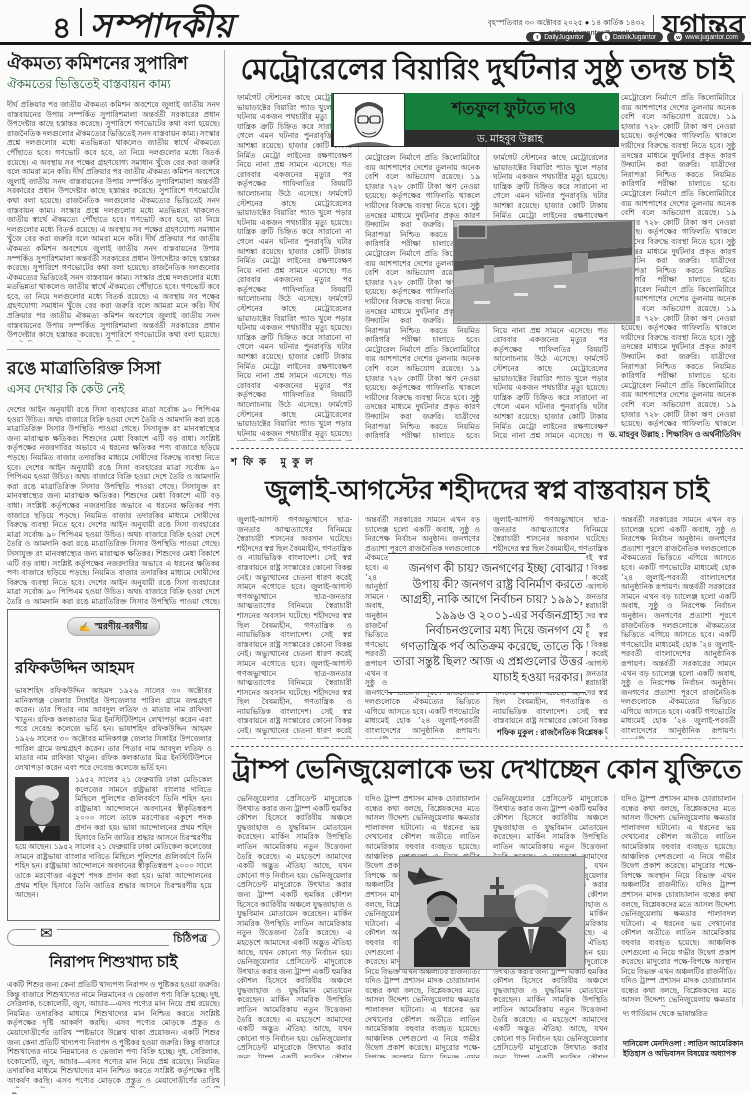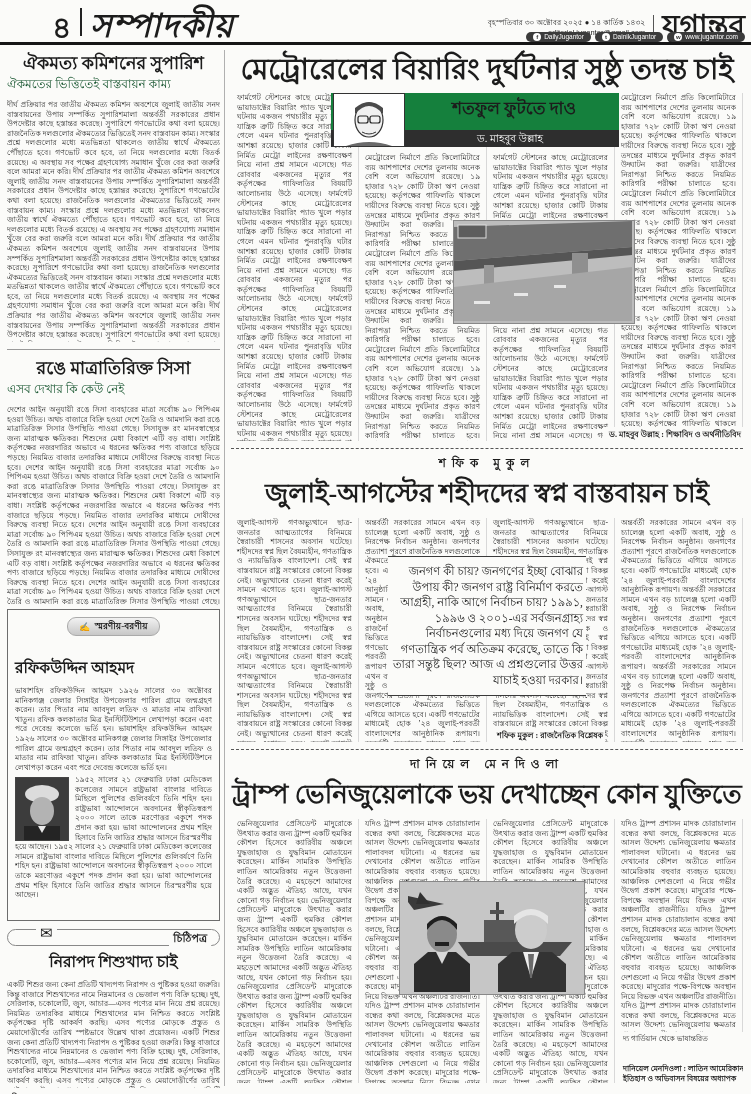--- a/index.html
+++ b/index.html
@@ -22,37 +22,37 @@
   .header-rule{position:absolute;top:42px;left:0;right:0;height:3px;background:#161616;}
   
   .v-divider{position:absolute;left:224px;top:50px;width:1px;height:1036px;background:#b0b0b0;}
   .leftcol{position:absolute;left:7px;top:50px;width:213px;}
   .main{position:absolute;left:231px;top:47px;width:512px;}
   
   .smallbody{font-size:7.5px;line-height:9.6px;text-align:justify;overflow:hidden;color:#262626;}
   .hline{border:none;border-top:1px solid #9a9a9a;margin:7px 0;}
   .dashsep{border:none;border-top:1px dashed #555;margin:7px 0 5px 0;}
   
-  .lhead{font-size:17.5px;font-weight:bold;line-height:22px;margin:2px 0 1px 0;text-align:center;}
+  .lhead{font-size:17.5px;font-weight:bold;line-height:22px;margin:2px 0 1px 0;}
   .lsub{font-size:12px;color:#14532d;margin:0 0 5px 0;}
   .memorial{border:1px solid #6d6d6d;padding:7px 7px 5px 7px;margin-top:4px;}
   .badge{display:flex;align-items:center;gap:4px;width:max-content;margin:0 auto 5px auto;
          background:linear-gradient(#f2f2f2,#c7c7c7);border:1px solid #aaa;border-radius:9px;
          font-size:9px;font-weight:bold;padding:1px 12px;}
   .memhead{font-size:15.5px;font-weight:bold;margin:20px 0 4px 0;}
   .rafiq{float:left;width:52px;height:62px;margin:2px 6px 0 0;border:1px solid #444;background:#3c3c3c;}
   .lettersbar{position:relative;border:1px solid #888;border-radius:9px;height:15px;margin:8px 0 4px 0;}
   .env{position:absolute;left:28px;top:-6px;font-size:15px;background:#fbfbf9;padding:0 4px;}
   .letterslabel{position:absolute;right:8px;top:0px;font-size:11px;font-weight:bold;background:#fbfbf9;padding:0 4px;}
   .lettershead{font-size:15.5px;font-weight:bold;text-align:center;margin:2px 0 4px 0;}
   .signature{font-size:8px;font-weight:bold;margin-top:3px;}
   
   .a-head{font-size:29px;font-weight:bold;text-align:center;line-height:40px;margin:2px 0 4px 0;}
   .a-head2{font-size:26px;font-weight:bold;text-align:center;line-height:36px;margin:0 0 6px 0;}
-  .a-author{font-size:12px;font-weight:bold;text-align:center;letter-spacing:6px;margin:2px 0 2px 0;}
+  .a-author{font-size:10px;font-weight:bold;letter-spacing:6px;margin:2px 0 2px 0;}
   .cols{position:relative;display:grid;grid-template-columns:repeat(4,1fr);overflow:hidden;}
   .cols>.col{padding:0 6px;border-right:1px solid #d8d8d8;overflow:hidden;
              font-size:7.5px;line-height:9.6px;text-align:justify;color:#262626;}
   .cols>.col:last-child{border-right:none;}
   .cols1{height:348px;}
   .cols2{height:224px;}
   .cols3{height:264px;}
   .padtop{padding-top:60px !important;}
   
   .colheadbox{position:absolute;left:100px;top:0px;width:288px;height:54px;background:#15803d;z-index:3;}
@@ -214,21 +214,20 @@
         <div class="col">অন্তর্বর্তী সরকারের সামনে এখন বড় চ্যালেঞ্জ হলো একটি অবাধ, সুষ্ঠু ও নিরপেক্ষ নির্বাচন অনুষ্ঠান। জনগণের প্রত্যাশা পূরণে রাজনৈতিক দলগুলোকে ঐকমত্যের ভিত্তিতে এগিয়ে আসতে হবে। একটি গণভোটের মাধ্যমেই হোক ’২৪ জুলাই-পরবর্তী বাংলাদেশের আনুষ্ঠানিক রূপায়ণ। অন্তর্বর্তী সরকারের সামনে এখন বড় চ্যালেঞ্জ হলো একটি অবাধ, সুষ্ঠু ও নিরপেক্ষ নির্বাচন অনুষ্ঠান। জনগণের প্রত্যাশা পূরণে রাজনৈতিক দলগুলোকে ঐকমত্যের ভিত্তিতে এগিয়ে আসতে হবে। একটি গণভোটের মাধ্যমেই হোক ’২৪ জুলাই-পরবর্তী বাংলাদেশের আনুষ্ঠানিক রূপায়ণ। অন্তর্বর্তী সরকারের সামনে এখন বড় চ্যালেঞ্জ হলো একটি অবাধ, সুষ্ঠু ও নিরপেক্ষ নির্বাচন অনুষ্ঠান। জনগণের প্রত্যাশা পূরণে রাজনৈতিক দলগুলোকে ঐকমত্যের ভিত্তিতে এগিয়ে আসতে হবে। একটি গণভোটের মাধ্যমেই হোক ’২৪ জুলাই-পরবর্তী বাংলাদেশের আনুষ্ঠানিক রূপায়ণ। অন্তর্বর্তী সরকারের সামনে এখন বড় চ্যালেঞ্জ হলো একটি অবাধ, সুষ্ঠু ও নিরপেক্ষ নির্বাচন অনুষ্ঠান। জনগণের প্রত্যাশা পূরণে রাজনৈতিক দলগুলোকে ঐকমত্যের ভিত্তিতে এগিয়ে আসতে হবে। একটি গণভোটের মাধ্যমেই হোক ’২৪ জুলাই-পরবর্তী বাংলাদেশের আনুষ্ঠানিক রূপায়ণ।</div>
         <div class="col">জুলাই-আগস্ট গণঅভ্যুত্থানে ছাত্র-জনতার আত্মত্যাগের বিনিময়ে স্বৈরাচারী শাসনের অবসান ঘটেছে। শহীদদের স্বপ্ন ছিল বৈষম্যহীন, গণতান্ত্রিক ও ন্যায়ভিত্তিক বাংলাদেশ। সেই স্বপ্ন বাস্তবায়নে রাষ্ট্র সংস্কারের কোনো বিকল্প নেই। অভ্যুত্থানের চেতনা ধারণ করেই সামনে এগোতে হবে। জুলাই-আগস্ট গণঅভ্যুত্থানে ছাত্র-জনতার আত্মত্যাগের বিনিময়ে স্বৈরাচারী শাসনের অবসান ঘটেছে। শহীদদের স্বপ্ন ছিল বৈষম্যহীন, গণতান্ত্রিক ও ন্যায়ভিত্তিক বাংলাদেশ। সেই স্বপ্ন বাস্তবায়নে রাষ্ট্র সংস্কারের কোনো বিকল্প নেই। অভ্যুত্থানের চেতনা ধারণ করেই সামনে এগোতে হবে। জুলাই-আগস্ট গণঅভ্যুত্থানে ছাত্র-জনতার আত্মত্যাগের বিনিময়ে স্বৈরাচারী শাসনের অবসান ঘটেছে। শহীদদের স্বপ্ন ছিল বৈষম্যহীন, গণতান্ত্রিক ও ন্যায়ভিত্তিক বাংলাদেশ। সেই স্বপ্ন বাস্তবায়নে রাষ্ট্র সংস্কারের কোনো বিকল্প নেই। অভ্যুত্থানের চেতনা ধারণ করেই সামনে এগোতে হবে। জুলাই-আগস্ট গণঅভ্যুত্থানে ছাত্র-জনতার আত্মত্যাগের বিনিময়ে স্বৈরাচারী শাসনের অবসান ঘটেছে। শহীদদের স্বপ্ন ছিল বৈষম্যহীন, গণতান্ত্রিক ও ন্যায়ভিত্তিক বাংলাদেশ। সেই স্বপ্ন বাস্তবায়নে রাষ্ট্র সংস্কারের কোনো বিকল্প নেই। অভ্যুত্থানের চেতনা ধারণ করেই সামনে এগোতে হবে।</div>
         <div class="col">অন্তর্বর্তী সরকারের সামনে এখন বড় চ্যালেঞ্জ হলো একটি অবাধ, সুষ্ঠু ও নিরপেক্ষ নির্বাচন অনুষ্ঠান। জনগণের প্রত্যাশা পূরণে রাজনৈতিক দলগুলোকে ঐকমত্যের ভিত্তিতে এগিয়ে আসতে হবে। একটি গণভোটের মাধ্যমেই হোক ’২৪ জুলাই-পরবর্তী বাংলাদেশের আনুষ্ঠানিক রূপায়ণ। অন্তর্বর্তী সরকারের সামনে এখন বড় চ্যালেঞ্জ হলো একটি অবাধ, সুষ্ঠু ও নিরপেক্ষ নির্বাচন অনুষ্ঠান। জনগণের প্রত্যাশা পূরণে রাজনৈতিক দলগুলোকে ঐকমত্যের ভিত্তিতে এগিয়ে আসতে হবে। একটি গণভোটের মাধ্যমেই হোক ’২৪ জুলাই-পরবর্তী বাংলাদেশের আনুষ্ঠানিক রূপায়ণ। অন্তর্বর্তী সরকারের সামনে এখন বড় চ্যালেঞ্জ হলো একটি অবাধ, সুষ্ঠু ও নিরপেক্ষ নির্বাচন অনুষ্ঠান। জনগণের প্রত্যাশা পূরণে রাজনৈতিক দলগুলোকে ঐকমত্যের ভিত্তিতে এগিয়ে আসতে হবে। একটি গণভোটের মাধ্যমেই হোক ’২৪ জুলাই-পরবর্তী বাংলাদেশের আনুষ্ঠানিক রূপায়ণ। অন্তর্বর্তী সরকারের সামনে এখন বড় চ্যালেঞ্জ হলো একটি অবাধ, সুষ্ঠু ও নিরপেক্ষ নির্বাচন অনুষ্ঠান। জনগণের প্রত্যাশা পূরণে রাজনৈতিক দলগুলোকে ঐকমত্যের ভিত্তিতে এগিয়ে আসতে হবে। একটি গণভোটের মাধ্যমেই হোক ’২৪ জুলাই-পরবর্তী বাংলাদেশের আনুষ্ঠানিক রূপায়ণ।</div>
         <div class="quote">জনগণ কী চায়? জনগণের ইচ্ছা বোঝার উপায় কী? জনগণ রাষ্ট্র বিনির্মাণ করতে আগ্রহী, নাকি আগে নির্বাচন চায়? ১৯৯১, ১৯৯৬ ও ২০০১-এর সর্বজনগ্রাহ্য নির্বাচনগুলোর মধ্য দিয়ে জনগণ যে গণতান্ত্রিক পর্ব অতিক্রম করেছে, তাতে কি তারা সন্তুষ্ট ছিল? আজ এ প্রশ্নগুলোর উত্তর যাচাই হওয়া দরকার।</div>
         <div class="a-footer a2f">শফিক মুকুল : রাজনৈতিক বিশ্লেষক</div>
       </div>
     </div>
     <hr class="dashsep">
 
     <div>
-      <div class="a-author">দানিয়েল মেনদিওলা</div>
       <div class="a-head2">ট্রাম্প ভেনিজুয়েলাকে ভয় দেখাচ্ছেন কোন যুক্তিতে</div>
       <div class="cols cols3">
         <div class="col">ভেনিজুয়েলার প্রেসিডেন্ট মাদুরোকে উৎখাত করার জন্য ট্রাম্প একটি হুমকির কৌশল হিসেবে ক্যারিবীয় অঞ্চলে যুদ্ধজাহাজ ও যুদ্ধবিমান মোতায়েন করেছেন। মার্কিন সামরিক উপস্থিতি লাতিন আমেরিকায় নতুন উত্তেজনা তৈরি করেছে। এ মহড়েশে আমাদের একটি অদ্ভুত ঐতিহ্য আছে, যখন কোনো গড় নির্বাচন হয়। ভেনিজুয়েলার প্রেসিডেন্ট মাদুরোকে উৎখাত করার জন্য ট্রাম্প একটি হুমকির কৌশল হিসেবে ক্যারিবীয় অঞ্চলে যুদ্ধজাহাজ ও যুদ্ধবিমান মোতায়েন করেছেন। মার্কিন সামরিক উপস্থিতি লাতিন আমেরিকায় নতুন উত্তেজনা তৈরি করেছে। এ মহড়েশে আমাদের একটি অদ্ভুত ঐতিহ্য আছে, যখন কোনো গড় নির্বাচন হয়। ভেনিজুয়েলার প্রেসিডেন্ট মাদুরোকে উৎখাত করার জন্য ট্রাম্প একটি হুমকির কৌশল হিসেবে ক্যারিবীয় অঞ্চলে যুদ্ধজাহাজ ও যুদ্ধবিমান মোতায়েন করেছেন। মার্কিন সামরিক উপস্থিতি লাতিন আমেরিকায় নতুন উত্তেজনা তৈরি করেছে। এ মহড়েশে আমাদের একটি অদ্ভুত ঐতিহ্য আছে, যখন কোনো গড় নির্বাচন হয়। ভেনিজুয়েলার প্রেসিডেন্ট মাদুরোকে উৎখাত করার জন্য ট্রাম্প একটি হুমকির কৌশল হিসেবে ক্যারিবীয় অঞ্চলে যুদ্ধজাহাজ ও যুদ্ধবিমান মোতায়েন করেছেন। মার্কিন সামরিক উপস্থিতি লাতিন আমেরিকায় নতুন উত্তেজনা তৈরি করেছে। এ মহড়েশে আমাদের একটি অদ্ভুত ঐতিহ্য আছে, যখন কোনো গড় নির্বাচন হয়। ভেনিজুয়েলার প্রেসিডেন্ট মাদুরোকে উৎখাত করার জন্য ট্রাম্প একটি হুমকির কৌশল হিসেবে ক্যারিবীয় অঞ্চলে যুদ্ধজাহাজ ও যুদ্ধবিমান মোতায়েন করেছেন। মার্কিন সামরিক উপস্থিতি লাতিন আমেরিকায় নতুন উত্তেজনা তৈরি করেছে। এ মহড়েশে আমাদের একটি অদ্ভুত ঐতিহ্য আছে, যখন কোনো গড় নির্বাচন হয়।</div>
         <div class="col">যদিও ট্রাম্প প্রশাসন মাদক চোরাচালান বন্ধের কথা বলছে, বিশ্লেষকদের মতে আসল উদ্দেশ্য ভেনিজুয়েলায় ক্ষমতার পালাবদল ঘটানো। এ ধরনের ভয় দেখানোর কৌশল অতীতে লাতিন আমেরিকায় বহুবার ব্যবহৃত হয়েছে। আঞ্চলিক দেশগুলো এ নিয়ে গভীর উদ্বেগ প্রকাশ করেছে। মাদুরোর পক্ষে-বিপক্ষে অবস্থান নিয়ে বিভক্ত এখন অঞ্চলটির রাজনীতি। যদিও ট্রাম্প প্রশাসন মাদক চোরাচালান বন্ধের কথা বলছে, বিশ্লেষকদের মতে আসল উদ্দেশ্য ভেনিজুয়েলায় ক্ষমতার পালাবদল ঘটানো। এ ধরনের ভয় দেখানোর কৌশল অতীতে লাতিন আমেরিকায় বহুবার ব্যবহৃত হয়েছে। আঞ্চলিক দেশগুলো এ নিয়ে গভীর উদ্বেগ প্রকাশ করেছে। মাদুরোর পক্ষে-বিপক্ষে অবস্থান নিয়ে বিভক্ত এখন অঞ্চলটির রাজনীতি। যদিও ট্রাম্প প্রশাসন মাদক চোরাচালান বন্ধের কথা বলছে, বিশ্লেষকদের মতে আসল উদ্দেশ্য ভেনিজুয়েলায় ক্ষমতার পালাবদল ঘটানো। এ ধরনের ভয় দেখানোর কৌশল অতীতে লাতিন আমেরিকায় বহুবার ব্যবহৃত হয়েছে। আঞ্চলিক দেশগুলো এ নিয়ে গভীর উদ্বেগ প্রকাশ করেছে। মাদুরোর পক্ষে-বিপক্ষে অবস্থান নিয়ে বিভক্ত এখন অঞ্চলটির রাজনীতি। যদিও ট্রাম্প প্রশাসন মাদক চোরাচালান বন্ধের কথা বলছে, বিশ্লেষকদের মতে আসল উদ্দেশ্য ভেনিজুয়েলায় ক্ষমতার পালাবদল ঘটানো। এ ধরনের ভয় দেখানোর কৌশল অতীতে লাতিন আমেরিকায় বহুবার ব্যবহৃত হয়েছে। আঞ্চলিক দেশগুলো এ নিয়ে গভীর উদ্বেগ প্রকাশ করেছে। মাদুরোর পক্ষে-বিপক্ষে অবস্থান নিয়ে বিভক্ত এখন অঞ্চলটির রাজনীতি। যদিও ট্রাম্প প্রশাসন মাদক চোরাচালান বন্ধের কথা বলছে, বিশ্লেষকদের মতে আসল উদ্দেশ্য ভেনিজুয়েলায় ক্ষমতার পালাবদল ঘটানো। এ ধরনের ভয় দেখানোর কৌশল অতীতে লাতিন আমেরিকায় বহুবার ব্যবহৃত হয়েছে। আঞ্চলিক দেশগুলো এ নিয়ে গভীর উদ্বেগ প্রকাশ করেছে। মাদুরোর পক্ষে-বিপক্ষে অবস্থান নিয়ে বিভক্ত এখন অঞ্চলটির রাজনীতি।</div>
         <div class="col">ভেনিজুয়েলার প্রেসিডেন্ট মাদুরোকে উৎখাত করার জন্য ট্রাম্প একটি হুমকির কৌশল হিসেবে ক্যারিবীয় অঞ্চলে যুদ্ধজাহাজ ও যুদ্ধবিমান মোতায়েন করেছেন। মার্কিন সামরিক উপস্থিতি লাতিন আমেরিকায় নতুন উত্তেজনা তৈরি করেছে। এ মহড়েশে আমাদের একটি অদ্ভুত ঐতিহ্য আছে, যখন কোনো গড় নির্বাচন হয়। ভেনিজুয়েলার প্রেসিডেন্ট মাদুরোকে উৎখাত করার জন্য ট্রাম্প একটি হুমকির কৌশল হিসেবে ক্যারিবীয় অঞ্চলে যুদ্ধজাহাজ ও যুদ্ধবিমান মোতায়েন করেছেন। মার্কিন সামরিক উপস্থিতি লাতিন আমেরিকায় নতুন উত্তেজনা তৈরি করেছে। এ মহড়েশে আমাদের একটি অদ্ভুত ঐতিহ্য আছে, যখন কোনো গড় নির্বাচন হয়। ভেনিজুয়েলার প্রেসিডেন্ট মাদুরোকে উৎখাত করার জন্য ট্রাম্প একটি হুমকির কৌশল হিসেবে ক্যারিবীয় অঞ্চলে যুদ্ধজাহাজ ও যুদ্ধবিমান মোতায়েন করেছেন। মার্কিন সামরিক উপস্থিতি লাতিন আমেরিকায় নতুন উত্তেজনা তৈরি করেছে। এ মহড়েশে আমাদের একটি অদ্ভুত ঐতিহ্য আছে, যখন কোনো গড় নির্বাচন হয়। ভেনিজুয়েলার প্রেসিডেন্ট মাদুরোকে উৎখাত করার জন্য ট্রাম্প একটি হুমকির কৌশল হিসেবে ক্যারিবীয় অঞ্চলে যুদ্ধজাহাজ ও যুদ্ধবিমান মোতায়েন করেছেন। মার্কিন সামরিক উপস্থিতি লাতিন আমেরিকায় নতুন উত্তেজনা তৈরি করেছে। এ মহড়েশে আমাদের একটি অদ্ভুত ঐতিহ্য আছে, যখন কোনো গড় নির্বাচন হয়। ভেনিজুয়েলার প্রেসিডেন্ট মাদুরোকে উৎখাত করার জন্য ট্রাম্প একটি হুমকির কৌশল হিসেবে ক্যারিবীয় অঞ্চলে যুদ্ধজাহাজ ও যুদ্ধবিমান মোতায়েন করেছেন। মার্কিন সামরিক উপস্থিতি লাতিন আমেরিকায় নতুন উত্তেজনা তৈরি করেছে। এ মহড়েশে আমাদের একটি অদ্ভুত ঐতিহ্য আছে, যখন কোনো গড় নির্বাচন হয়।</div>
         <div class="col">যদিও ট্রাম্প প্রশাসন মাদক চোরাচালান বন্ধের কথা বলছে, বিশ্লেষকদের মতে আসল উদ্দেশ্য ভেনিজুয়েলায় ক্ষমতার পালাবদল ঘটানো। এ ধরনের ভয় দেখানোর কৌশল অতীতে লাতিন আমেরিকায় বহুবার ব্যবহৃত হয়েছে। আঞ্চলিক দেশগুলো এ নিয়ে গভীর উদ্বেগ প্রকাশ করেছে। মাদুরোর পক্ষে-বিপক্ষে অবস্থান নিয়ে বিভক্ত এখন অঞ্চলটির রাজনীতি। যদিও ট্রাম্প প্রশাসন মাদক চোরাচালান বন্ধের কথা বলছে, বিশ্লেষকদের মতে আসল উদ্দেশ্য ভেনিজুয়েলায় ক্ষমতার পালাবদল ঘটানো। এ ধরনের ভয় দেখানোর কৌশল অতীতে লাতিন আমেরিকায় বহুবার ব্যবহৃত হয়েছে। আঞ্চলিক দেশগুলো এ নিয়ে গভীর উদ্বেগ প্রকাশ করেছে। মাদুরোর পক্ষে-বিপক্ষে অবস্থান নিয়ে বিভক্ত এখন অঞ্চলটির রাজনীতি। যদিও ট্রাম্প প্রশাসন মাদক চোরাচালান বন্ধের কথা বলছে, বিশ্লেষকদের মতে আসল উদ্দেশ্য ভেনিজুয়েলায় ক্ষমতার পালাবদল ঘটানো। এ ধরনের ভয় দেখানোর কৌশল অতীতে লাতিন আমেরিকায় বহুবার ব্যবহৃত হয়েছে। আঞ্চলিক দেশগুলো এ নিয়ে গভীর উদ্বেগ প্রকাশ করেছে। মাদুরোর পক্ষে-বিপক্ষে অবস্থান নিয়ে বিভক্ত এখন অঞ্চলটির রাজনীতি। যদিও ট্রাম্প প্রশাসন মাদক চোরাচালান বন্ধের কথা বলছে, বিশ্লেষকদের মতে আসল উদ্দেশ্য ভেনিজুয়েলায় ক্ষমতার পালাবদল ঘটানো। এ ধরনের ভয় দেখানোর কৌশল অতীতে লাতিন আমেরিকায় বহুবার ব্যবহৃত হয়েছে। আঞ্চলিক দেশগুলো এ নিয়ে গভীর উদ্বেগ প্রকাশ করেছে। মাদুরোর পক্ষে-বিপক্ষে অবস্থান নিয়ে বিভক্ত এখন অঞ্চলটির রাজনীতি। যদিও ট্রাম্প প্রশাসন মাদক চোরাচালান বন্ধের কথা বলছে, বিশ্লেষকদের মতে আসল উদ্দেশ্য ভেনিজুয়েলায় ক্ষমতার পালাবদল ঘটানো। এ ধরনের ভয় দেখানোর কৌশল অতীতে লাতিন আমেরিকায় বহুবার ব্যবহৃত হয়েছে। আঞ্চলিক দেশগুলো এ নিয়ে গভীর উদ্বেগ প্রকাশ করেছে। মাদুরোর পক্ষে-বিপক্ষে অবস্থান নিয়ে বিভক্ত এখন অঞ্চলটির রাজনীতি।</div>
 
         <div class="photo-composite">
           <svg width="182" height="110" viewBox="0 0 182 110">
             <rect width="182" height="110" fill="#c6c6c6"></rect>

